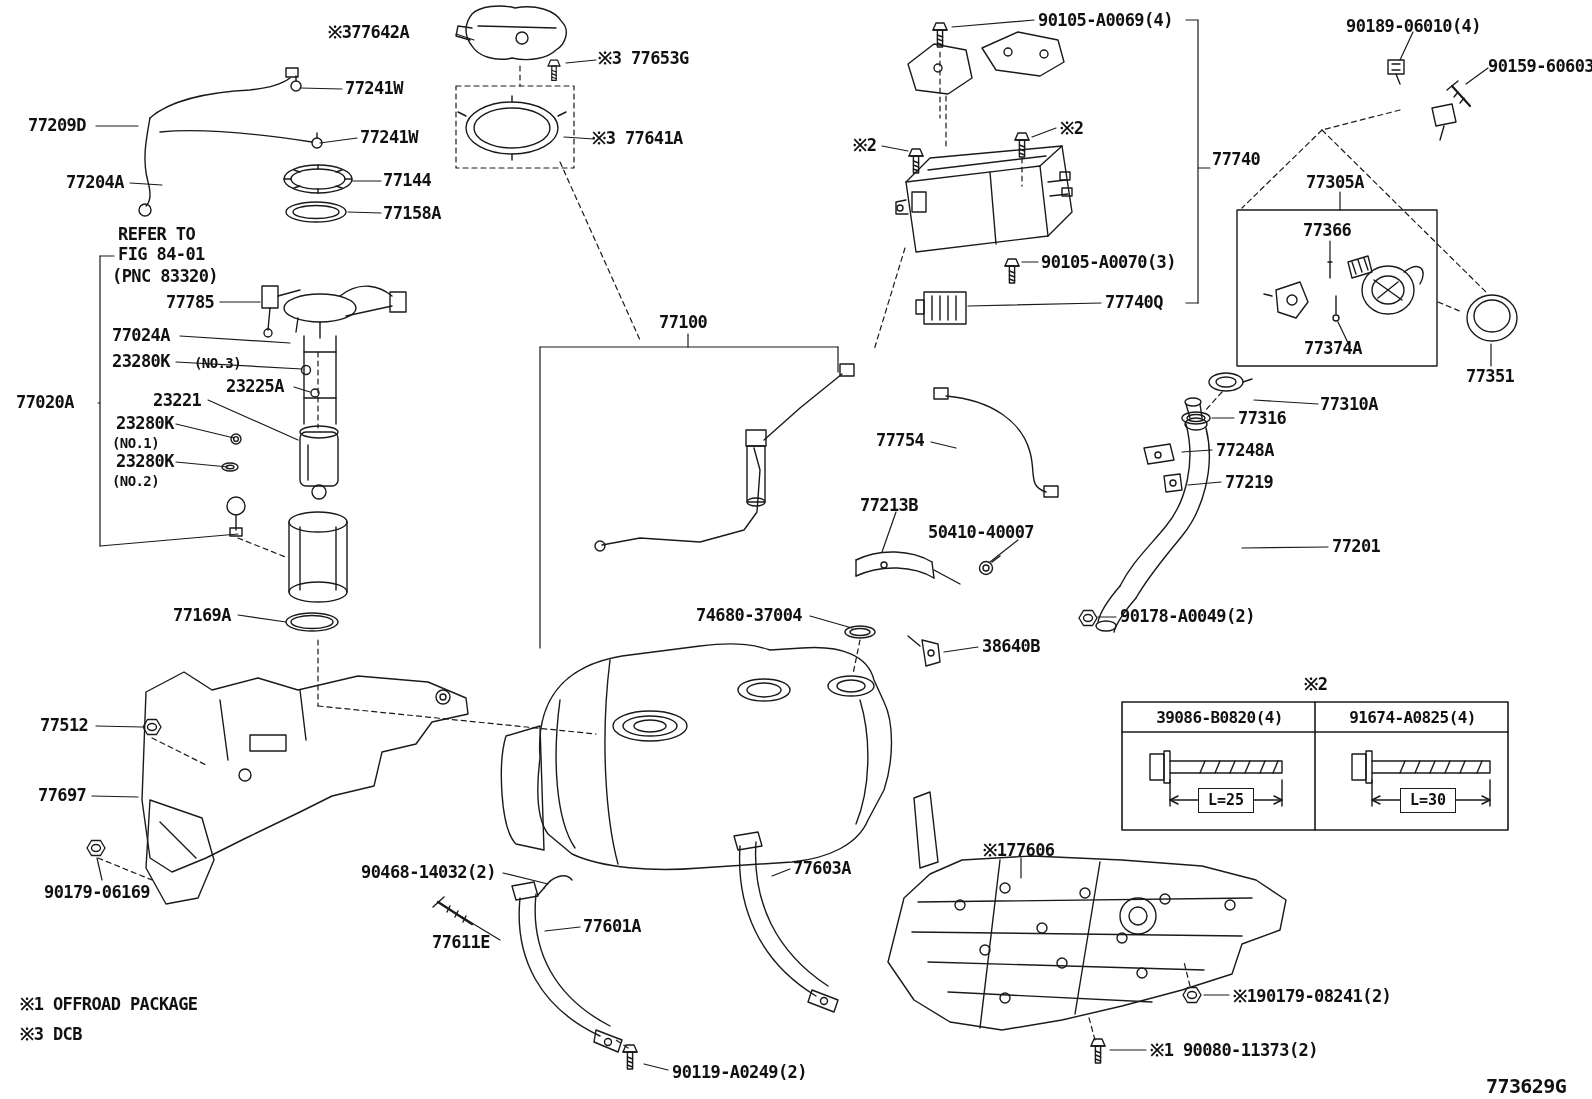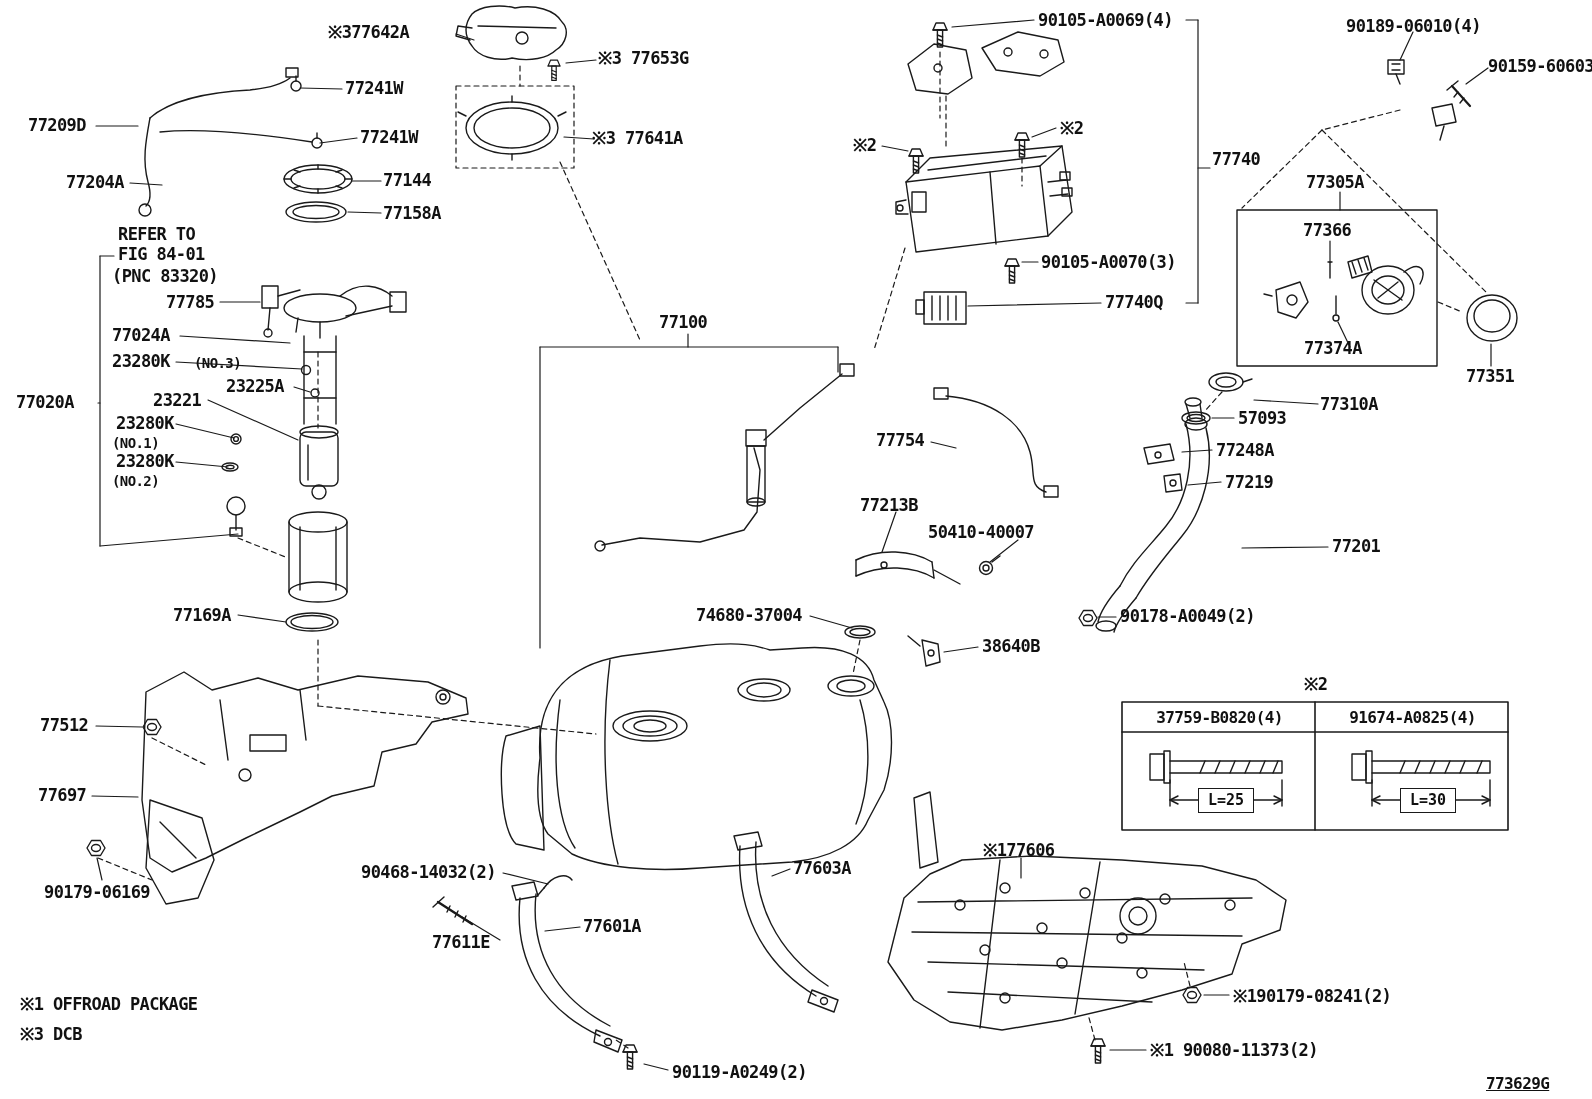--- a/index.html
+++ b/index.html
@@ -2,21 +2,21 @@
 <html><head>
 <meta charset="utf-8">
 <style>
   html,body{margin:0;padding:0;background:#fff;}
   #stage{position:relative;width:1592px;height:1099px;background:#ffffff;overflow:hidden;
          font-family:"DejaVu Sans Mono", monospace;}
   svg{position:absolute;left:0;top:0;}
   .lbl{position:absolute;font:700 17px "DejaVu Sans Mono", monospace;color:#111;
        white-space:nowrap;letter-spacing:-0.6px;line-height:1;}
   .lbl.sm{font-size:14px;}
-  .lbl.ftr{font-size:16px;font-weight:700;text-decoration:underline;}
+  .lbl.ftr{font-size:20px;font-weight:700;}
   .tbl-h{position:absolute;width:191px;text-align:center;font:700 16px "DejaVu Sans Mono",monospace;
          color:#111;letter-spacing:-0.6px;}
   .dim-box{position:absolute;width:54px;height:23px;border:1.6px solid #1a1a1a;background:#fff;
            text-align:center;font:700 15px "DejaVu Sans Mono",monospace;line-height:22px;color:#111;}
 </style>
 </head>
 <body>
 
 <div id="stage">
 
@@ -502,31 +502,31 @@
 <div class="lbl" style="left:853px;top:137px">※2</div>
 <div class="lbl" style="left:1060px;top:120px">※2</div>
 <div class="lbl" style="left:1212px;top:151px">77740</div>
 <div class="lbl" style="left:1306px;top:174px">77305A</div>
 <div class="lbl" style="left:1303px;top:222px">77366</div>
 <div class="lbl" style="left:1041px;top:254px">90105-A0070(3)</div>
 <div class="lbl" style="left:1105px;top:294px">77740Q</div>
 <div class="lbl" style="left:1304px;top:340px">77374A</div>
 <div class="lbl" style="left:1466px;top:368px">77351</div>
 <div class="lbl" style="left:1320px;top:396px">77310A</div>
-<div class="lbl" style="left:1238px;top:410px">57093</div>
+<div class="lbl" style="left:1238px;top:410px">77316</div>
 <div class="lbl" style="left:1216px;top:442px">77248A</div>
 <div class="lbl" style="left:1225px;top:474px">77219</div>
 <div class="lbl" style="left:1332px;top:538px">77201</div>
 <div class="lbl" style="left:1120px;top:608px">90178-A0049(2)</div>
 <div class="lbl" style="left:1304px;top:676px">※2</div>
 <div class="lbl" style="left:983px;top:842px">※177606</div>
 <div class="lbl" style="left:1233px;top:988px">※190179-08241(2)</div>
 <div class="lbl" style="left:1150px;top:1042px">※1 90080-11373(2)</div>
 
-<div class="tbl-h" style="left:1124px;top:708px">37759-B0820(4)</div>
+<div class="tbl-h" style="left:1124px;top:708px">39086-B0820(4)</div>
 <div class="tbl-h" style="left:1317px;top:708px">91674-A0825(4)</div>
 <div class="dim-box" style="left:1198px;top:788px">L=25</div>
 <div class="dim-box" style="left:1400px;top:788px">L=30</div>
 
 <div class="lbl" style="left:20px;top:996px">※1 OFFROAD PACKAGE</div>
 <div class="lbl" style="left:20px;top:1026px">※3 DCB</div>
 <div class="lbl ftr" style="left:1486px;top:1076px">773629G</div>
 
 </div>
 

